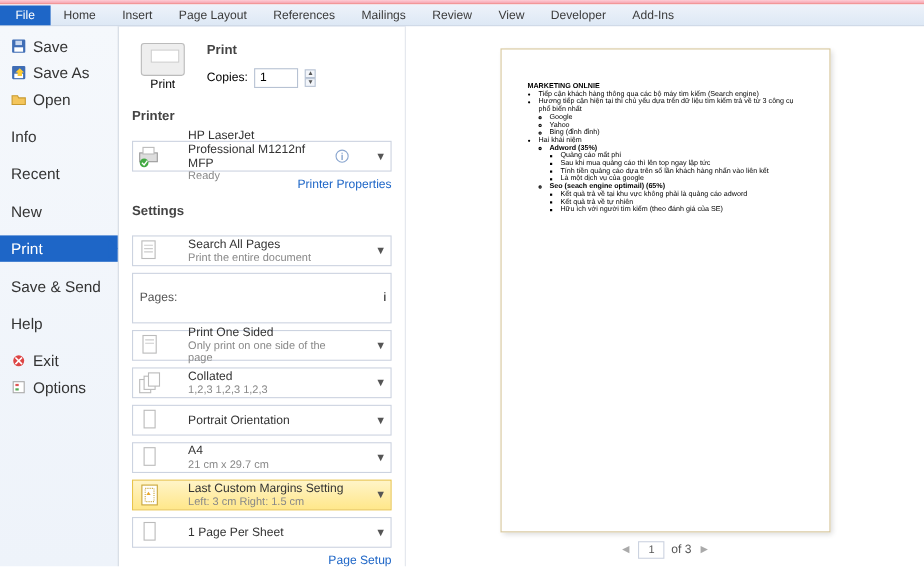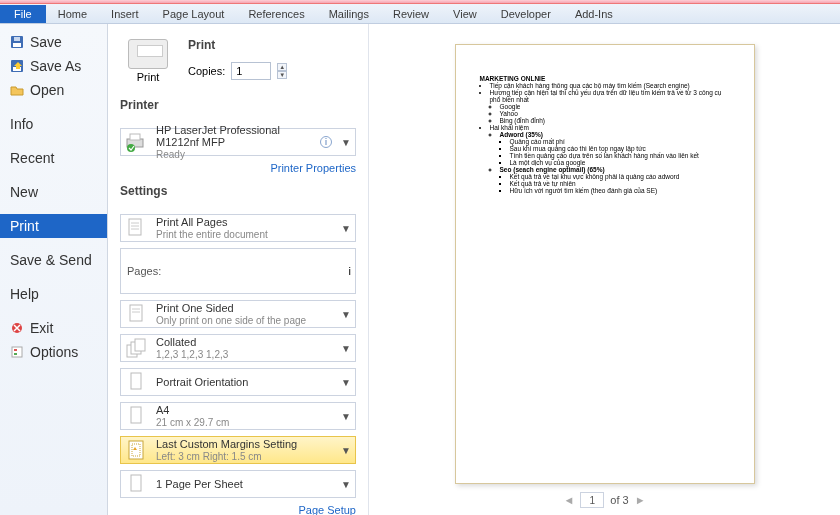--- a/index.html
+++ b/index.html
@@ -20,21 +20,21 @@
 .big-print-btn{width:56px;text-align:center;border:1px solid transparent;border-radius:3px;padding:4px;}
 .big-print-btn .pi{width:40px;height:30px;margin:0 auto;background:#eee;border:1px solid #bbb;border-radius:3px;position:relative;}
 .big-print-btn .pi::after{content:"";position:absolute;top:5px;left:8px;width:24px;height:10px;background:#fff;border:1px solid #ccc;}
 .big-print-btn .lbl{font-size:11px;margin-top:2px;}
 .section-title{font-weight:600;color:#444;font-size:12px;margin-top:4px;}
 .hr{height:1px;background:#dadee6;margin:2px 0;}
 .copies-row{display:flex;align-items:center;gap:6px;font-size:11px;}
 .copies-row input{width:40px;height:18px;border:1px solid #b7c2d3;text-align:left;padding-left:4px;font-size:11px;}
 .spin{display:flex;flex-direction:column;}
 .spin div{width:10px;height:8px;border:1px solid #b7c2d3;background:#f2f5fa;font-size:6px;text-align:center;line-height:6px;color:#555;}
-.combo{border:1px solid #ccd3e0;background:#fff;display:flex;align-items:center;padding:3px 4px;gap:9px;position:relative;min-height:28px;}
+.combo{border:1px solid #ccd3e0;background:#fff;display:flex;align-items:center;padding:3px 4px;gap:24px;position:relative;min-height:28px;}
 .combo .ico{width:22px;height:22px;flex-shrink:0;display:flex;align-items:center;justify-content:center;}
 .combo .txt{flex:1;line-height:1.15;}
 .combo .txt .t1{font-size:11px;color:#333;}
 .combo .txt .t2{font-size:10px;color:#888;}
 .combo .dd{width:10px;text-align:center;color:#555;font-size:10px;}
 .combo.highlight{background:linear-gradient(#fff4c8,#ffe78a);border-color:#e8c44a;}
 .combo .info{color:#8aa6cf;font-weight:bold;border:1px solid #8aa6cf;border-radius:8px;width:12px;height:12px;font-size:9px;text-align:center;line-height:11px;}
 .link{color:#1e66c7;font-size:11px;text-align:right;cursor:pointer;}
 .pages-row{display:flex;align-items:center;border:1px solid #ccd3e0;}
 .pages-row .lbl{padding:16px 6px;font-size:11px;color:#555;}
@@ -190,21 +190,21 @@
     <div class="combo">
       <div class="ico">
           <svg width="20" height="22">
             <rect x="3" y="2" width="12" height="16" fill="#fff" stroke="#bbb"></rect>
             <line x1="5" y1="6" x2="13" y2="6" stroke="#ccc"></line>
             <line x1="5" y1="9" x2="13" y2="9" stroke="#ccc"></line>
             <line x1="5" y1="12" x2="13" y2="12" stroke="#ccc"></line>
           </svg>
         </div>
       <div class="txt">
-          <div class="t1">Print All Pages</div>
+          <div class="t1">Search All Pages</div>
           <div class="t2">Print the entire document</div>
         </div>
       <div class="dd">▼</div>
     </div>
 
     <div class="pages-row">
       <span class="lbl">Pages:</span>
       <input value="" style="">
       <div class="info" style="margin:0 4px">i</div>
     </div>

